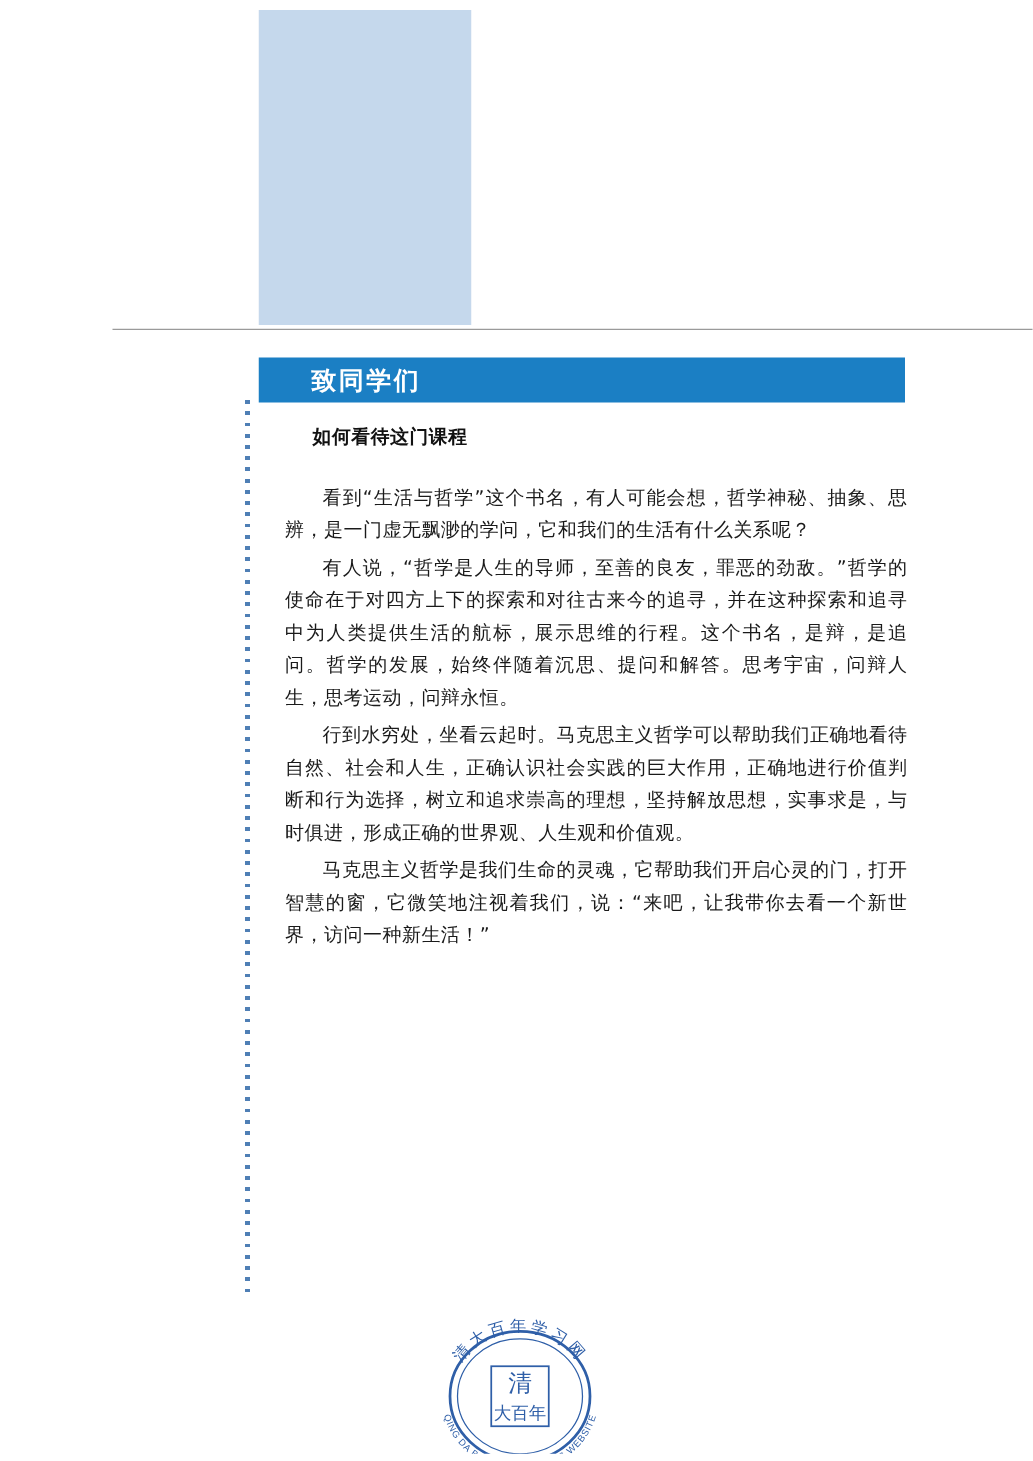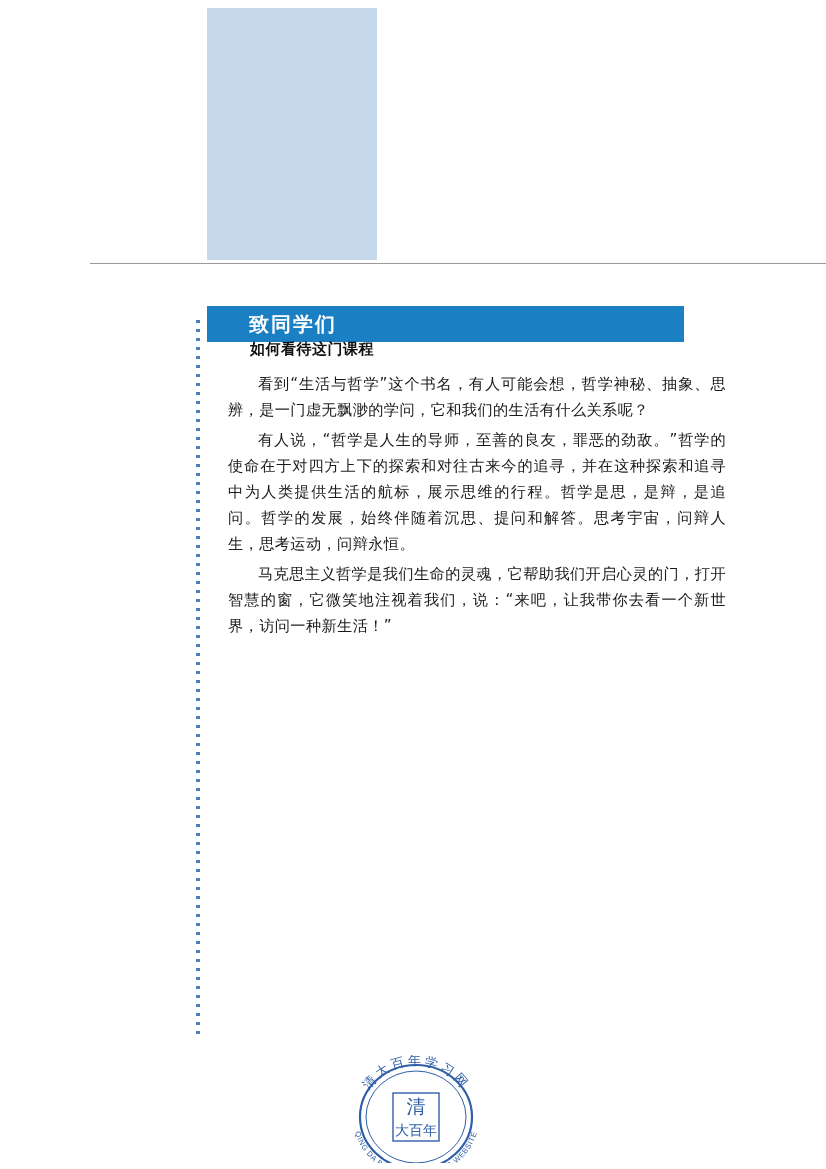--- a/index.html
+++ b/index.html
@@ -49,26 +49,25 @@
       rgba(255,255,255,0) 3px,
       rgba(255,255,255,0) 9px
     );
   }
 
   
   .banner {
     position: absolute;
     left: 207px;
     top: 286px;
-    width: 477px;
+    width: 517px;
     height: 36px;
     background: #1b7fc4;
     display: flex;
     align-items: center;
-    margin-top: 20px;
   }
   .banner-title {
     color: #ffffff;
     font-size: 20px;
     font-weight: bold;
     letter-spacing: 2px;
     margin-left: 42px;
     font-family: "DejaVu Sans", "Liberation Sans", sans-serif;
   }
 
@@ -76,21 +75,21 @@
   .content {
     position: absolute;
     left: 228px;
     top: 340px;
     width: 498px;
   }
   .subhead {
     font-size: 15px;
     font-weight: bold;
     color: #111111;
-    margin: 0 0 12px 22px;
+    margin: 0 0 26px 22px;
     font-family: Liberation Sans, sans-serif;
     letter-spacing: 0.5px;
   }
   .para {
     font-size: 15.2px;
     line-height: 26px;
     color: #1a1a1a;
     margin: 0 0 4px 0;
     text-indent: 30px;
     text-align: justify;
@@ -117,21 +116,22 @@
 
 <div class="dot-rail"></div>
 
 <div class="banner">
   <span class="banner-title">致同学们</span>
 </div>
 
 <div class="content">
   <div class="subhead">如何看待这门课程</div>
   <p class="para">看到“生活与哲学”这个书名，有人可能会想，哲学神秘、抽象、思辨，是一门虚无飘渺的学问，它和我们的生活有什么关系呢？</p>
-  <p class="para">有人说，“哲学是人生的导师，至善的良友，罪恶的劲敌。”哲学的使命在于对四方上下的探索和对往古来今的追寻，并在这种探索和追寻中为人类提供生活的航标，展示思维的行程。哲学是思，是辩，是追问。哲学的发展，始终伴随着沉思、提问和解答。思考宇宙，问辩人生，思考运动，问辩永恒。</p>
+  <p class="para">有人说，“哲学是人生的导师，至善的良友，罪恶的劲敌。”哲学的使命在于对四方上下的探索和对往古来今的追寻，并在这种探索和追寻中为人类提供生活的航标，展示思维的行程。这个书名，是辩，是追问。哲学的发展，始终伴随着沉思、提问和解答。思考宇宙，问辩人生，思考运动，问辩永恒。</p>
+  <p class="para">行到水穷处，坐看云起时。马克思主义哲学可以帮助我们正确地看待自然、社会和人生，正确认识社会实践的巨大作用，正确地进行价值判断和行为选择，树立和追求崇高的理想，坚持解放思想，实事求是，与时俱进，形成正确的世界观、人生观和价值观。</p>
   <p class="para">马克思主义哲学是我们生命的灵魂，它帮助我们开启心灵的门，打开智慧的窗，它微笑地注视着我们，说：“来吧，让我带你去看一个新世界，访问一种新生活！”</p>
 </div>
 
 <div class="seal">
   <svg width="150" height="108" viewBox="0 0 150 108" xmlns="http://www.w3.org/2000/svg">
     <defs>
       <path id="arcTop" d="M 20,62 A 55,52 0 0 1 130,62" fill="none"></path>
       <path id="arcBottom" d="M 12,62 A 63,60 0 0 0 138,62" fill="none"></path>
     </defs>
     <ellipse cx="75" cy="62" rx="56" ry="52" fill="none" stroke="#2f5fa8" stroke-width="2.2"></ellipse>

